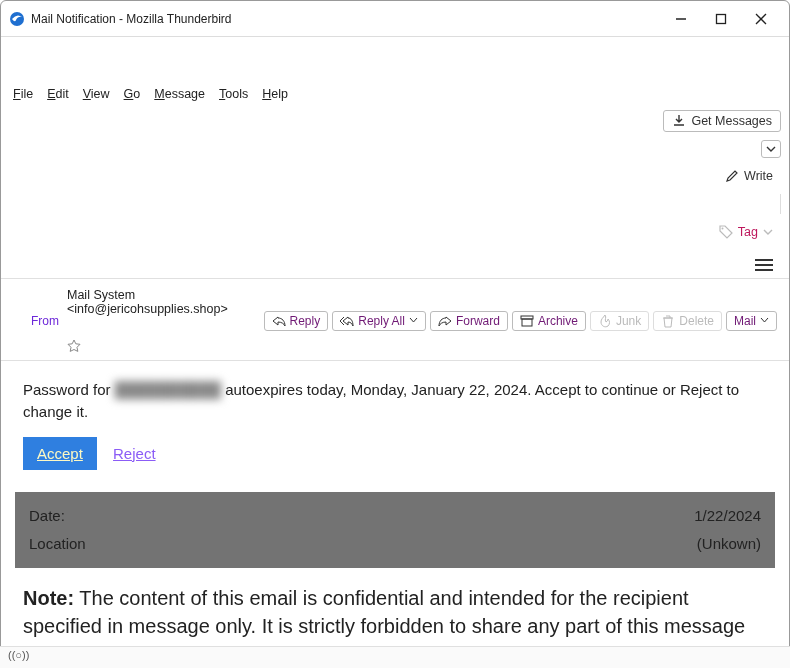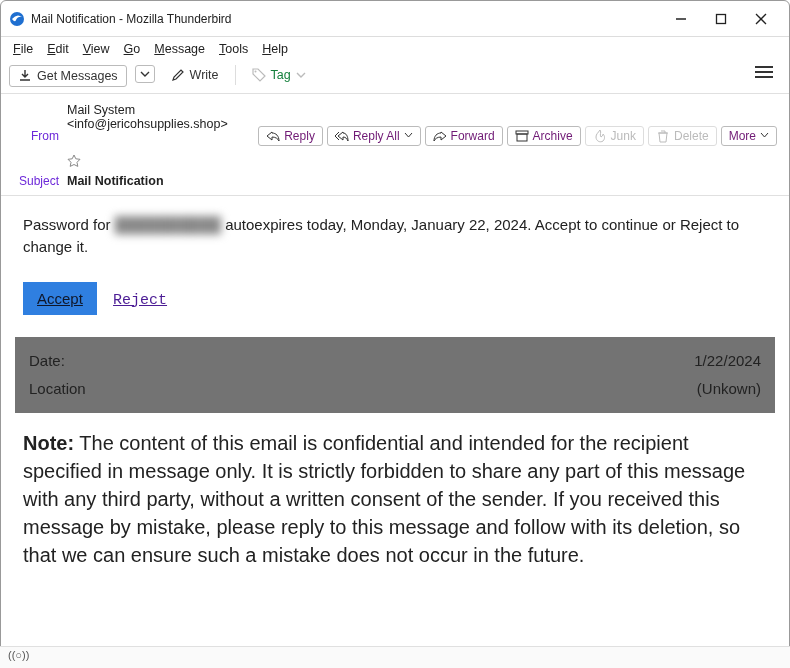--- a/index.html
+++ b/index.html
@@ -1,48 +1,48 @@
 <!DOCTYPE html>
 <html><head>
 <meta charset="utf-8">
 <style>
 * { box-sizing: border-box; margin: 0; padding: 0; }
 body { font-family: "Segoe UI", Tahoma, sans-serif; font-size: 13px; color: #222; background: #fff; width: 790px; height: 668px; overflow: hidden; border: 1px solid #999; border-radius: 6px; }
 .titlebar { display: flex; align-items: center; height: 36px; padding: 0 8px; border-bottom: 1px solid #ddd; }
 .titlebar .tb-icon { width: 16px; height: 16px; margin-right: 6px; }
 .titlebar .tb-title { font-size: 12px; flex: 1; }
 .titlebar .win-btn { width: 40px; height: 28px; display: flex; align-items: center; justify-content: center; }
-.menubar { display: flex; gap: 2px; padding: 2px 6px; font-size: 12.5px; }
+.menubar { display: flex; gap: 2px; padding: 2px 6px; font-size: 12.5px; margin-top: 45px; }
 .menubar .mitem { padding: 3px 6px; cursor: default; }
 .menubar .mitem u { text-decoration: underline; }
-.toolbar { display: flex; align-items: flex-start; gap: 8px; padding: 4px 8px 6px; border-bottom: 1px solid #e0e0e0; }
+.toolbar { display: flex; align-items: flex-end; gap: 8px; padding: 4px 8px 6px; border-bottom: 1px solid #e0e0e0; flex-direction: column; }
 .tbtn { display: inline-flex; align-items: center; gap: 5px; padding: 3px 8px; border: 1px solid #bbb; border-radius: 3px; background: #fff; font-size: 12.5px; color: #333; }
-.tbtn.disabled { color: #15803d; border-color: #ddd; }
+.tbtn.disabled { color: #be185d; border-color: #ddd; }
 .toolbar .split { border-left: 1px solid #bbb; padding: 3px 4px; }
 .vdiv { width: 1px; height: 20px; background: #ddd; }
 .spacer { flex: 1; }
 .ham { width: 18px; height: 2px; background: #333; position: relative; }
 .ham::before, .ham::after { content: ""; position: absolute; left: 0; width: 18px; height: 2px; background: #333; }
 .ham::before { top: -5px; } .ham::after { top: 5px; }
 .headers { padding: 6px 12px 4px; border-bottom: 1px solid #e0e0e0; }
 .hrow { display: flex; align-items: center; gap: 8px; padding: 3px 0; font-size: 12.5px; }
 .hlabel { width: 46px; text-align: right; color: #6d28d9; font-size: 12px; }
 .hval { display: flex; align-items: center; gap: 23px; flex: 1; flex-wrap: wrap; }
 .actions { display: flex; gap: 4px; flex-wrap: wrap; }
 .abtn { display: inline-flex; align-items: center; gap: 4px; padding: 2px 7px; border: 1px solid #bbb; border-radius: 3px; background: #fff; font-size: 12px; color: #701a75; }
 .abtn.disabled { color: #bbb; border-color: #ddd; }
 .blur { filter: blur(4px); display: inline-block; color: #888; }
 .date-right { margin-left: auto; font-size: 12px; }
 .subject-val { font-weight: 600; }
 .body { padding: 18px 22px 10px; font-size: 15px; line-height: 1.45; }
 .btitle { font-size: 21px; font-weight: 700; margin: 8px 0 24px; }
-.bp { margin-bottom: 24px; }
+.bp { margin-bottom: 14px; }
 .btns { margin: 6px 0 22px; }
-.btn-accept { display: inline-block; padding: 6px 14px; background: #2f7fe0; color: #0f172a; text-decoration: underline; margin-right: 12px; }
-.btn-reject { color: #4c1d95; text-decoration: underline; font-family: Liberation Mono, monospace; }
+.btn-accept { display: inline-block; padding: 6px 14px; background: #2f7fe0; color: #fef9c3; text-decoration: underline; margin-right: 12px; }
+.btn-reject { color: #8b5cf6; text-decoration: underline; }
 .info-table { background: #737373; padding: 10px 14px; margin: 0 -8px 16px; }
 .irow { display: flex; justify-content: space-between; padding: 3px 0; font-size: 15px; }
 .note { font-size: 20px; line-height: 1.4; }
 .statusbar { position: absolute; bottom: 0; left: 0; right: 0; height: 22px; border-top: 1px solid #e0e0e0; padding: 2px 8px; font-size: 11px; color: #555; background: #fafafa; }
 .ico { width: 14px; height: 14px; display: inline-block; }
 </style>
 </head>
 <body>
 
 <div class="titlebar">
@@ -160,30 +160,26 @@
             </svg></span>
           <span>Junk</span>
         </span>
       <span class="abtn disabled">
           <span class="ico"><svg viewBox="0 0 14 14">
               <path d="M3 4h8l-1 9H4zM2 4h10M5 2h4v2" fill="none" stroke="#bbb"></path>
             </svg></span>
           <span>Delete</span>
         </span>
       <span class="abtn">
-          <span>More</span> 
+          <span>Mail</span> 
           <svg width="9" height="9">
             <path d="M1 2l3.5 4L8 2" stroke="#333" fill="none"></path>
           </svg>
         </span>
     </span>
-  </div>
-  <div class="hrow">
-    <span class="hlabel">Subject</span>
-    <span class="subject-val">Mail Notification</span>
   </div>
 </div>
 
 <div class="body">
   <div class="bp">
     <span>Password for </span><span class="blur">██████████</span><span> autoexpires today, Monday, January 22, 2024. Accept to continue or Reject to change it.</span>
   </div>
   <div class="btns">
     <a class="btn-accept">Accept</a>
     <a class="btn-reject">Reject</a>

